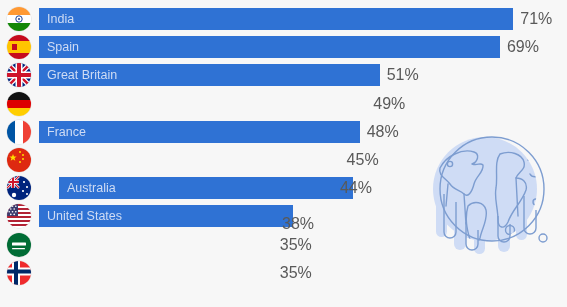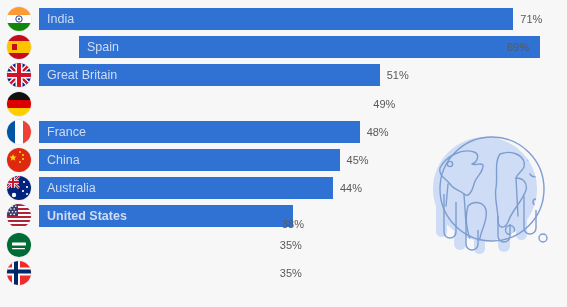--- a/index.html
+++ b/index.html
@@ -25,21 +25,21 @@
   .bar{
     position:absolute;left:39px;top:0;height:22px;
     background:#2f72d4;
   }
   .bar-label{
     position:absolute;left:8px;top:0;height:22px;line-height:22px;
     font-size:12.5px;color:#cfdcf4;white-space:nowrap;
   }
   .value{
     position:absolute;top:0;height:22px;line-height:22px;
-    font-size:11px;color:#595959;white-space:nowrap;
+    font-size:16px;color:#595959;white-space:nowrap;
   }
 </style>
 </head>
 <body>
 
 <div id="chart">
 
   <div class="globe-wrap">
     <svg viewBox="0 0 130 130" width="130" height="130" aria-hidden="true">
       <defs>
@@ -107,21 +107,21 @@
       </div>
       <div class="row" style="top: 36.2px; width: 567px;">
         <span class="flag">
           <svg viewBox="0 0 24 24">
             <rect width="24" height="6" fill="#c60b1e"></rect>
             <rect y="6" width="24" height="12" fill="#ffc400"></rect>
             <rect y="18" width="24" height="6" fill="#c60b1e"></rect>
             <rect x="5" y="9" width="5" height="6" fill="#c60b1e"></rect>
           </svg>
         </span>
-        <div class="bar" style="width: 460.92px; margin-left: 40px;">
+        <div class="bar" style="width: 460.92px;">
           <span class="bar-label">Spain</span>
         </div>
         <span class="value" style="left: 506.92px;">69%</span>
       </div>
       <div class="row" style="top: 64.4px; width: 567px;">
         <span class="flag">
           <svg viewBox="0 0 24 24">
             <rect width="24" height="24" fill="#00247d"></rect>
             <path d="M0 0 L24 24 M24 0 L0 24" stroke="#fff" stroke-width="5"></path>
             <path d="M0 0 L24 24 M24 0 L0 24" stroke="#cf142b" stroke-width="2.4"></path>
@@ -161,44 +161,41 @@
         <span class="flag">
           <svg viewBox="0 0 24 24">
             <rect width="24" height="24" fill="#de2910"></rect>
             <path d="M6 6 l1 2.6 2.6 0 -2.1 1.6 .8 2.6 -2.3-1.6 -2.3 1.6 .8-2.6 -2.1-1.6 2.6 0 Z" fill="#ffde00"></path>
             <circle cx="13" cy="4" r="1" fill="#ffde00"></circle>
             <circle cx="16" cy="7" r="1" fill="#ffde00"></circle>
             <circle cx="16" cy="11" r="1" fill="#ffde00"></circle>
             <circle cx="13" cy="14" r="1" fill="#ffde00"></circle>
           </svg>
         </span>
-        <div class="bar" style="width: 300.6px;">
-          <span class="bar-label">China</span>
-        </div>
         <span class="value" style="left: 346.6px;">45%</span>
       </div>
       <div class="row" style="top: 177.2px; width: 567px;">
         <span class="flag">
           <svg viewBox="0 0 24 24">
             <rect width="24" height="24" fill="#00247d"></rect>
             <g transform="scale(.5)">
               <rect width="24" height="24" fill="#00247d"></rect>
               <path d="M0 0 L24 24 M24 0 L0 24" stroke="#fff" stroke-width="5"></path>
               <path d="M0 0 L24 24 M24 0 L0 24" stroke="#cf142b" stroke-width="2.2"></path>
               <path d="M12 0 V24 M0 12 H24" stroke="#fff" stroke-width="7"></path>
               <path d="M12 0 V24 M0 12 H24" stroke="#cf142b" stroke-width="4"></path>
             </g>
             <circle cx="7" cy="19" r="2.2" fill="#fff"></circle>
             <circle cx="17" cy="6" r="1.1" fill="#fff"></circle>
             <circle cx="20" cy="11" r="1.1" fill="#fff"></circle>
             <circle cx="16" cy="15" r="1.1" fill="#fff"></circle>
             <circle cx="20" cy="18" r="1" fill="#fff"></circle>
           </svg>
         </span>
-        <div class="bar" style="width: 293.92px;">
+        <div class="bar" style="width: 293.92px; margin-left: 20px;">
           <span class="bar-label">Australia</span>
         </div>
         <span class="value" style="left: 339.92px;">44%</span>
       </div>
       <div class="row" style="top: 205.4px; width: 567px;">
         <span class="flag">
           <svg viewBox="0 0 24 24">
             <rect width="24" height="24" fill="#fff"></rect>
             <g fill="#b22234">
               <rect y="0" width="24" height="2"></rect>
@@ -216,21 +213,21 @@
               <circle cx="3.8" cy="5" r=".8"></circle>
               <circle cx="7.2" cy="5" r=".8"></circle>
               <circle cx="2.2" cy="7.8" r=".8"></circle>
               <circle cx="5.5" cy="7.8" r=".8"></circle>
               <circle cx="8.8" cy="7.8" r=".8"></circle>
               <circle cx="3.8" cy="10.4" r=".8"></circle>
               <circle cx="7.2" cy="10.4" r=".8"></circle>
             </g>
           </svg>
         </span>
-        <div class="bar" style="width: 253.84px; font-weight: bold;">
+        <div class="bar" style="width: 253.84px;">
           <span class="bar-label">United States</span>
         </div>
         <span class="value" style="left: 282px; margin-top: 8px;">38%</span>
       </div>
       <div class="row" style="top: 233.6px; width: 567px;">
         <span class="flag">
           <svg viewBox="0 0 24 24">
             <rect width="24" height="24" fill="#006c35"></rect>
             <rect x="5" y="9.5" width="14" height="3" fill="#fff" rx=".6"></rect>
             <rect x="5" y="15" width="13" height="1.3" fill="#fff" rx=".6"></rect>

